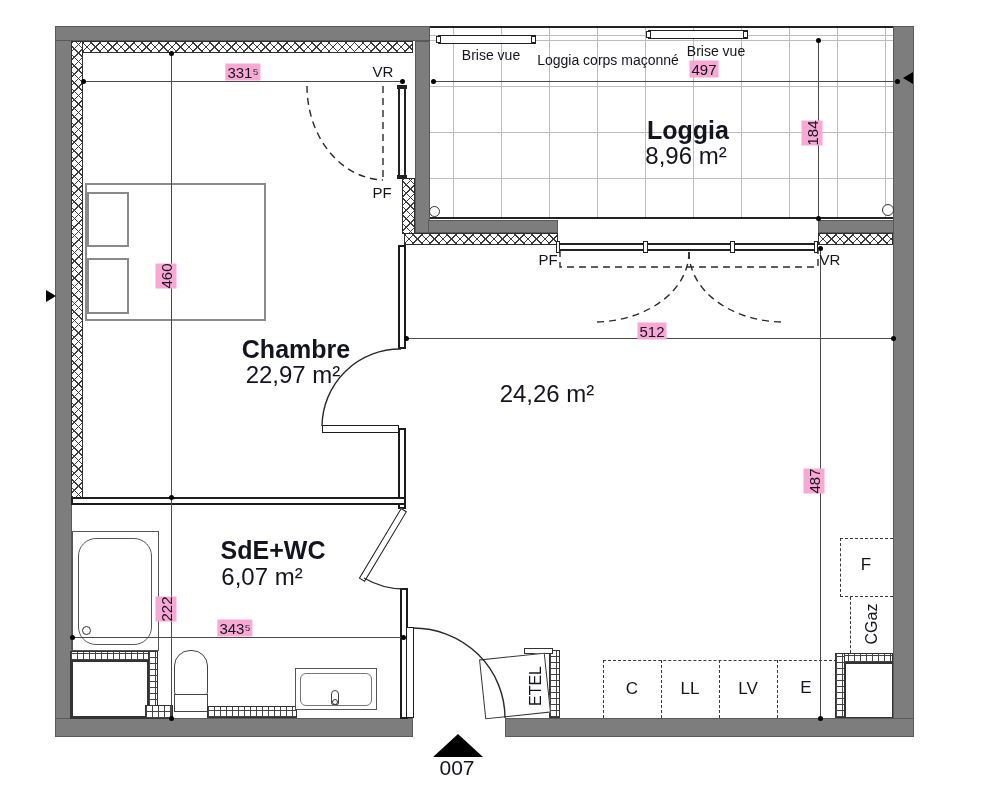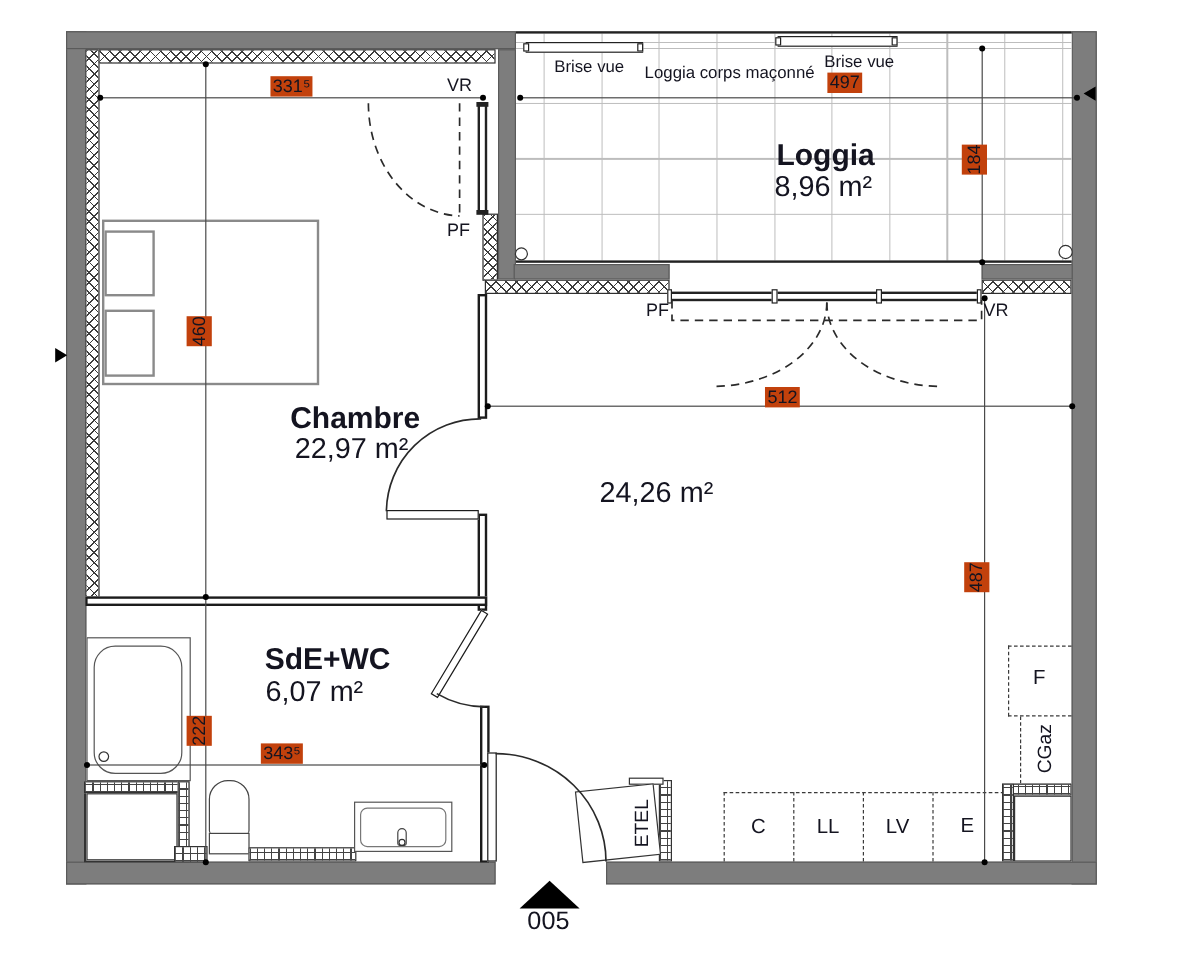--- a/index.html
+++ b/index.html
@@ -17,21 +17,21 @@
   .fix{position:absolute;border:2px solid #8a8a8a;box-sizing:border-box;background:#fff;}
   .fx2{position:absolute;border:1.5px solid #555;box-sizing:border-box;background:#fff;}
   .dimh{position:absolute;height:1px;background:#4a4a4a;}
   .dimv{position:absolute;width:1px;background:#4a4a4a;}
   .dot{position:absolute;width:5px;height:5px;border-radius:50%;background:#000;}
   .lbl{position:absolute;white-space:nowrap;color:#141420;}
   .c{transform:translate(-50%,-50%);}
   .vlbl{writing-mode:vertical-rl;transform:translate(-50%,-50%) rotate(180deg);}
   .room-name{font-weight:bold;font-size:25px;}
   .room-area{font-size:24px;}
-  .dim-lbl{font-size:15px;background:#c2410c;padding:0 2px;}
+  .dim-lbl{font-size:15px;background:#f9a8d4;padding:0 2px;}
   .sm{font-size:15px;}
   .xs{font-size:14px;}
   .dashed{position:absolute;border:1.5px dashed #3a3a3a;box-sizing:border-box;}
   .grid-floor{position:absolute;background-color:#fff;
     background-image:repeating-linear-gradient(to right,#bdbdbd 0 1px,transparent 1px 48px),
                      repeating-linear-gradient(to bottom,#bdbdbd 0 1px,transparent 1px 46px);
     background-position:23px 12px;}
   .line{position:absolute;background:#222;}
   .circle{position:absolute;border:1.5px solid #333;border-radius:50%;background:#fff;box-sizing:border-box;}
   .tri-up{position:absolute;width:0;height:0;border-left:25px solid transparent;
@@ -182,33 +182,33 @@
   <div class="lbl dim-lbl c" style="left:660px;top:69px;margin-left:44px;">497</div>
   <div class="lbl dim-lbl vlbl" style="left:166px;top:276px;">460</div>
   <div class="lbl dim-lbl vlbl" style="left:812px;top:133px;">184</div>
   <div class="lbl dim-lbl c" style="left:652px;top:331px;">512</div>
   <div class="lbl dim-lbl vlbl" style="left:814px;top:481px;">487</div>
   <div class="lbl dim-lbl vlbl" style="left:166px;top:609px;">222</div>
   <div class="lbl dim-lbl c" style="left:235px;top:628px;">343⁵</div>
 
   <div class="lbl room-name c" style="left:296px;top:349px;text-align:center;">Chambre</div>
   <div class="lbl room-area c" style="left:293px;top:375px;">22,97 m²</div>
-  <div class="lbl room-area c" style="left:547px;top:411px;">24,26 m²</div>
+  <div class="lbl room-area c" style="left:547px;top:394px;">24,26 m²</div>
   <div class="lbl room-name c" style="left:273px;top:550px;">SdE+WC</div>
   <div class="lbl room-area c" style="left:262px;top:577px;">6,07 m²</div>
   <div class="lbl room-name c" style="left:688px;top:130px;">Loggia</div>
   <div class="lbl room-area c" style="left:686px;top:156px;">8,96 m²</div>
 
   <div class="lbl sm c" style="left:383px;top:71px;">VR</div>
   <div class="lbl sm c" style="left:382px;top:192px;">PF</div>
   <div class="lbl sm c" style="left:548px;top:259px;">PF</div>
   <div class="lbl sm c" style="left:830px;top:259px;">VR</div>
   <div class="lbl xs c" style="left:491px;top:55px;">Brise vue</div>
   <div class="lbl xs c" style="left:608px;top:60px;">Loggia corps maçonné</div>
   <div class="lbl xs c" style="left:716px;top:51px;">Brise vue</div>
 
   <div class="tri-up" style="left:433px;top:734px;"></div>
-  <div class="lbl c" style="left:457px;top:768px;font-size:21px;">005</div>
+  <div class="lbl c" style="left:457px;top:768px;font-size:21px;">007</div>
 
   <div class="mark-r" style="left:46px;top:290px;"></div>
   <div class="mark-l" style="left:903px;top:72px;"></div>
 
 </div>
 
 </body></html>

